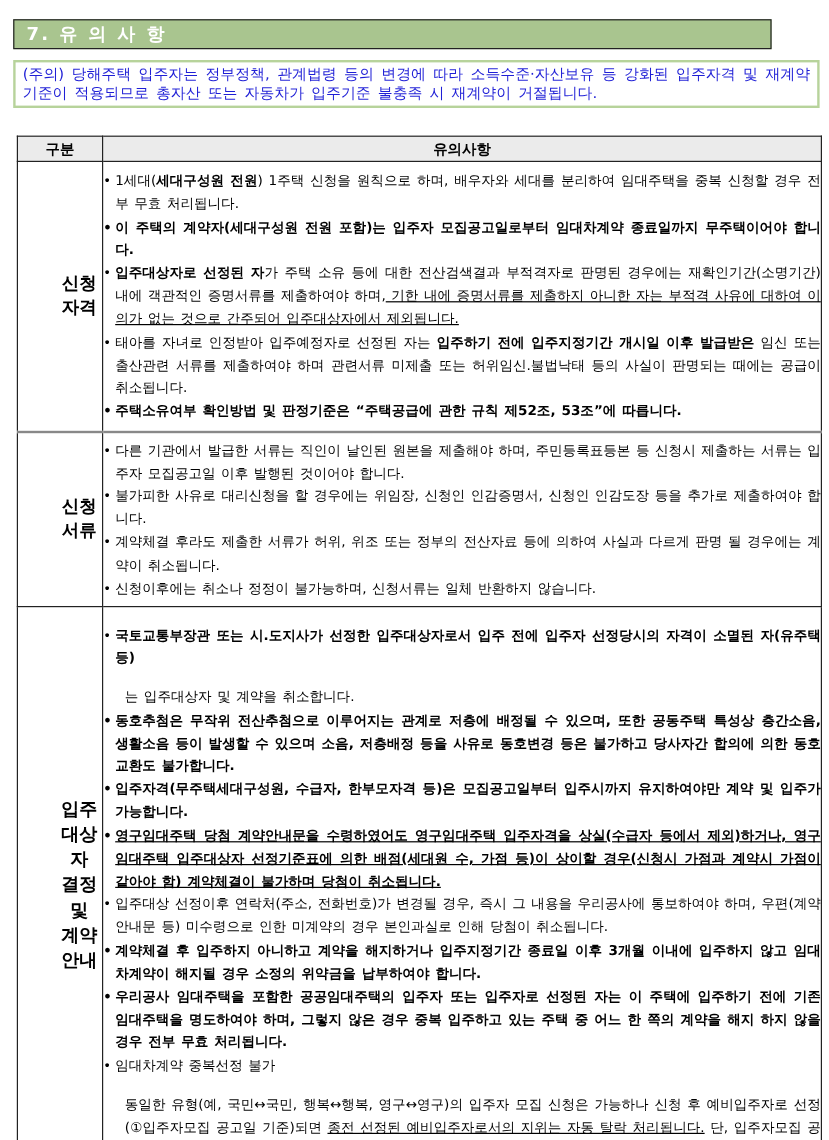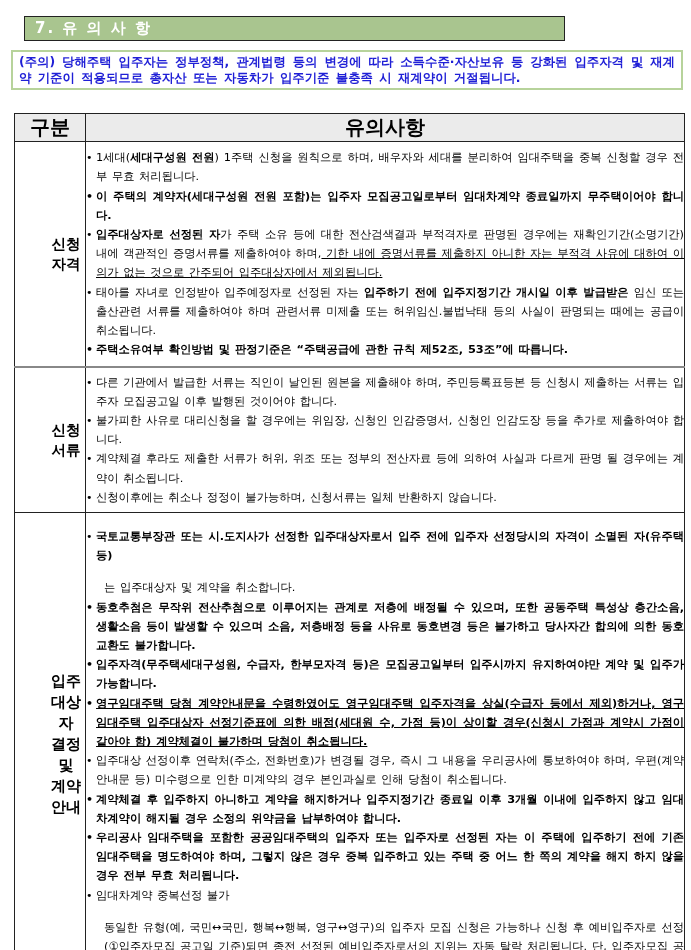--- a/index.html
+++ b/index.html
@@ -2,38 +2,38 @@
 <html><head>
   <meta charset="utf-8">
   <style>
     html, body { margin: 0; padding: 0; background: #ffffff; }
     body {
       width: 691px; height: 950px; position: relative; overflow: hidden;
       font-family: "DejaVu Sans", "Liberation Sans", sans-serif;
       color: #000;
     }
     .section-header {
-      position: absolute; left: 11px; top: 16px; width: 541px; height: 25px;
+      position: absolute; left: 11px; top: 16px; width: 632px; height: 25px;
       background: #a9c58f; border: 1px solid #222; box-sizing: border-box;
       color: #fff; font-weight: bold; font-size: 15px; line-height: 23px;
-      padding-left: 10px; letter-spacing: 2px; margin-left: 13px;
+      padding-left: 10px; letter-spacing: 2px;
     }
     .notice {
       position: absolute; left: 11px; top: 50px; width: 672px; height: 40px;
       border: 2px solid #b7d39b; box-sizing: border-box;
-      color: #1f1fd6; font-weight: bold; font-size: 12.4px; line-height: 16px;
+      color: #1f1fd6; font-weight: normal; font-size: 12.4px; line-height: 16px;
       padding: 2px 6px; word-spacing: 2px; text-align: justify; text-align-last: left;
     }
     table.notes {
       position: absolute; left: 14px; top: 113px; width: 670px;
       border-collapse: collapse; table-layout: fixed;
     }
     table.notes th {
       background: #ebebeb; border: 1px solid #222; height: 20px;
-      font-size: 20px; font-weight: bold; padding: 0;
+      font-size: 12px; font-weight: bold; padding: 0;
     }
     table.notes td { border: 1px solid #222; vertical-align: middle; padding: 0; }
     table.notes td.cat {
       text-align: center; font-weight: bold; font-size: 14.5px; line-height: 20px; padding-left: 32px;
     }
     table.notes td.cat.small { font-size: 15px; line-height: 21px; }
     table.notes tr.row-gray td { border-bottom: 2px solid #888; }
     td.body { padding: 4px 6px 4px 4px; }
     ul.items { list-style: none; margin: 0; padding: 0; }
     ul.items li {

